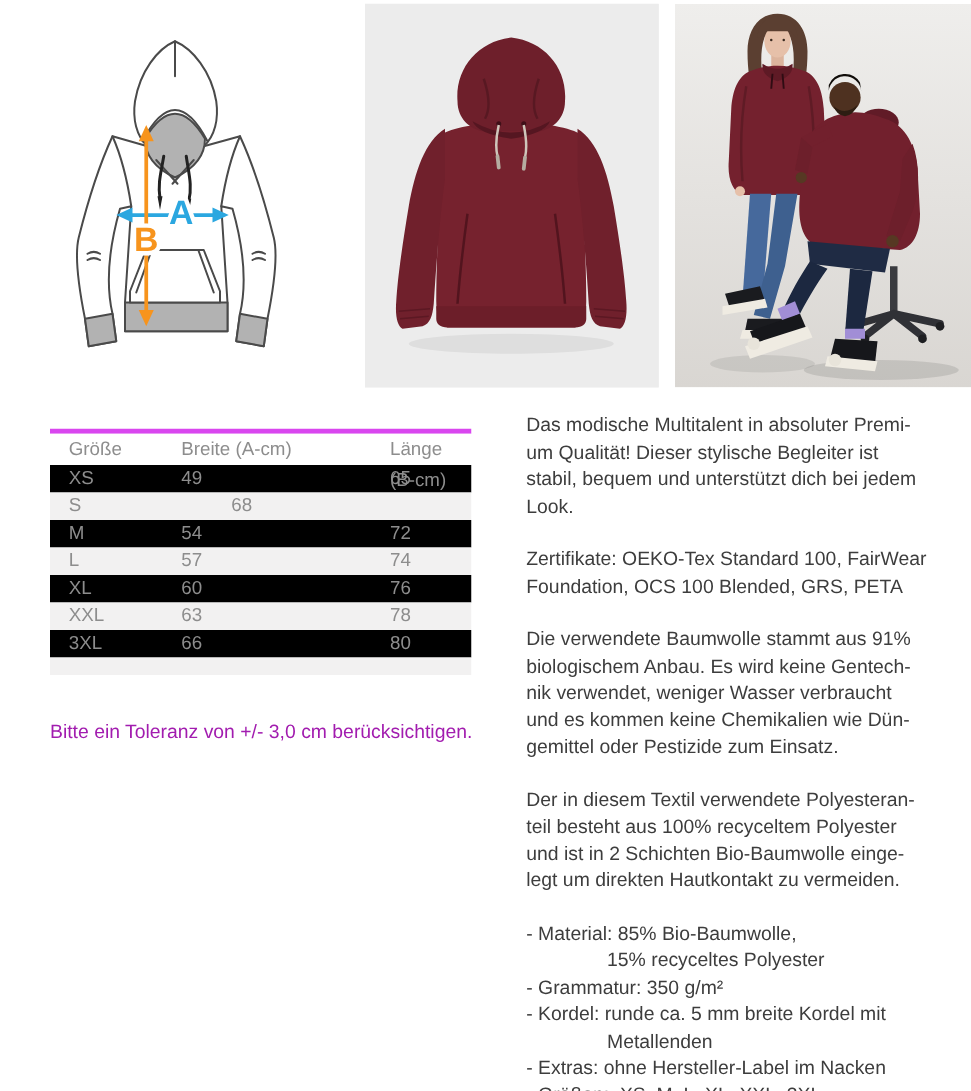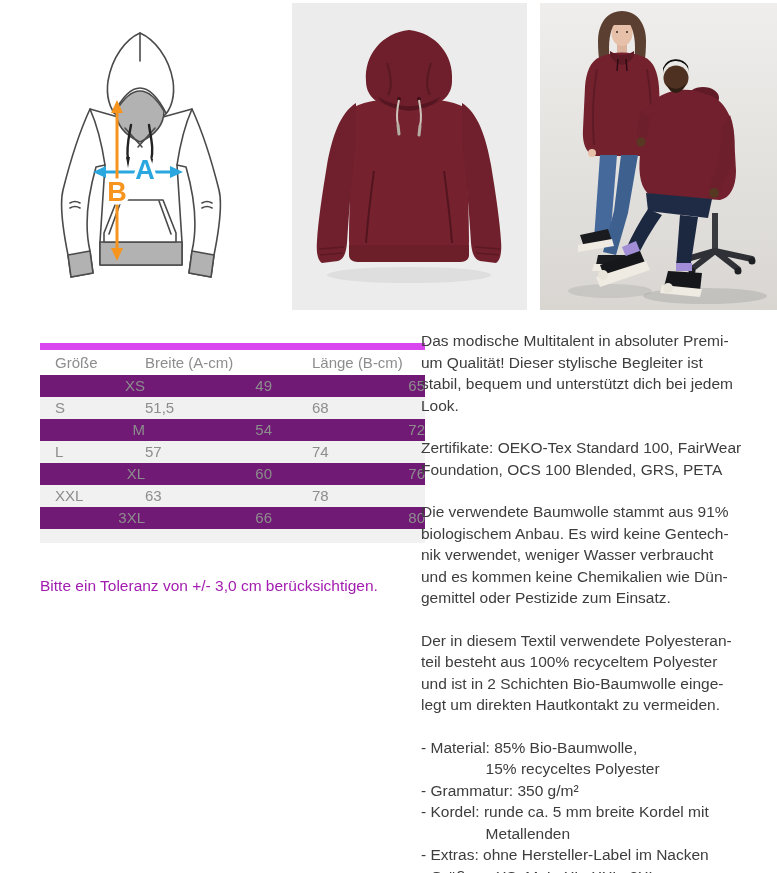--- a/index.html
+++ b/index.html
@@ -6,28 +6,28 @@
   .page{position:relative;width:777px;height:873px;background:#fff;overflow:hidden;
         font-family:"Liberation Sans","DejaVu Sans",sans-serif;}
 
   
   .panel{position:absolute;top:3px;height:307px;overflow:hidden;}
   .panel-diagram{position:absolute;left:0;top:0;width:290px;height:318px;background:#fff;}
   .panel-product{left:292px;width:235px;background:#ececec;}
   .panel-models{left:540px;width:237px;}
 
   
-  .size-table{position:absolute;left:40px;top:343px;width:385px;border-top:7px solid #d946ef;
+  .size-table{position:absolute;left:40px;top:343px;width:337px;border-top:4px solid #d946ef;
               font-size:15px;color:#8d8d8d;}
   .trow{display:flex;height:22px;line-height:22px;}
   .trow.header{height:25px;line-height:25px;background:#fff;color:#8d8d8d;}
   .trow .c1{width:105px;padding-left:15px;box-sizing:border-box;}
   .trow .c2{width:127px;}
   .trow .c3{flex:1;margin-left:40px;}
-  .r-dark{background:#701a75;text-align:right;}
+  .r-dark{background:#000000;}
   .r-light{background:#f2f1f1;}
   .tfoot{height:14px;background:#f2f1f1;}
 
   .tolerance{position:absolute;left:40px;top:577px;width:370px;font-size:15.5px;color:#a21caf;}
 
   
   .desc{position:absolute;left:421px;top:330px;width:356px;color:#3d3d3d;
         font-size:15.5px;line-height:21.5px;}
   .desc .para{margin:0 0 21px 0;white-space:pre-wrap;}
   .desc .para:last-child{margin-bottom:0;}
@@ -214,21 +214,20 @@
       <span class="c2">Breite (A-cm)</span>
       <span class="c3">Länge (B-cm)</span>
     </div>
     <div class="trow r-dark">
       <span class="c1">XS</span>
       <span class="c2">49</span>
       <span class="c3">65</span>
     </div>
     <div class="trow r-light">
       <span class="c1">S</span>
-      <span class="c2">51,5</span>
       <span class="c3">68</span>
     </div>
     <div class="trow r-dark">
       <span class="c1">M</span>
       <span class="c2">54</span>
       <span class="c3">72</span>
     </div>
     <div class="trow r-light">
       <span class="c1">L</span>
       <span class="c2">57</span>

